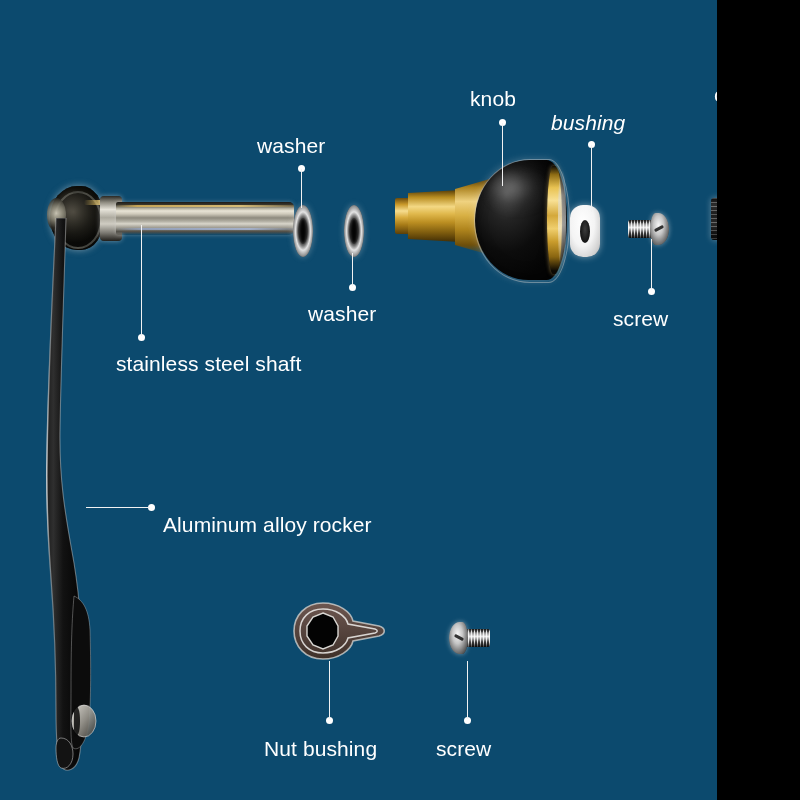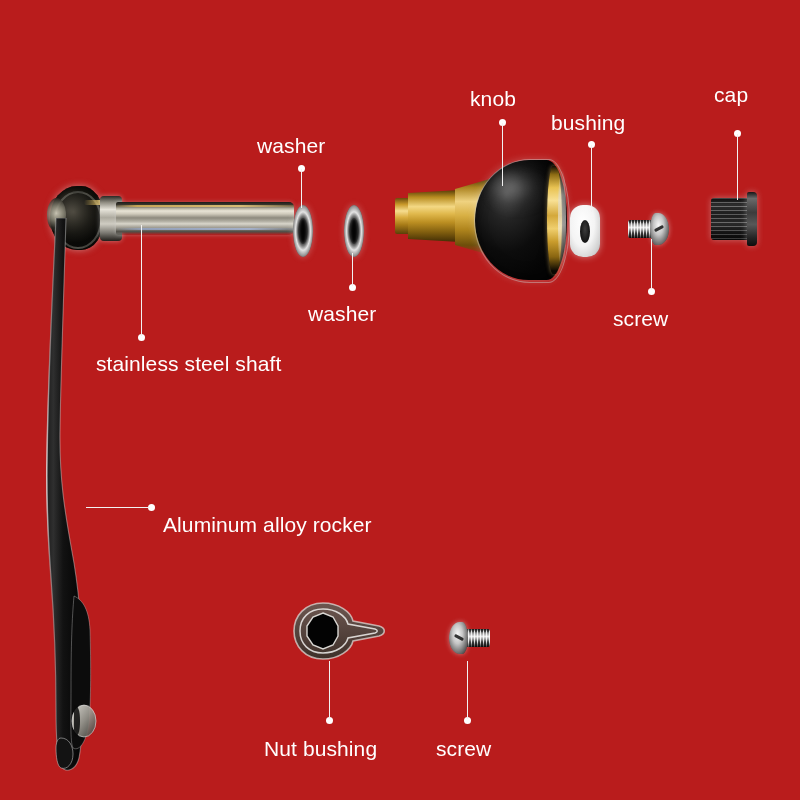--- a/index.html
+++ b/index.html
@@ -3,23 +3,23 @@
 <meta charset="utf-8">
 <title>Exploded Parts Diagram</title>
 <style>
   html, body {
     margin: 0;
     padding: 0;
     background: #000;
   }
   #stage {
     position: relative;
-    width: 800px;
+    width: 717px;
     height: 800px;
-    background: #b91c1c;
+    background: #0c4a6e;
     overflow: hidden;
     font-family: "Liberation Sans", sans-serif;
     -webkit-font-smoothing: antialiased;
   }
 
   
   .label {
     position: absolute;
     color: #ffffff;
     font-size: 20px;
@@ -399,41 +399,41 @@
   <div class="screw head-left" style="left:446px; top:620px;">
     <div class="screw-thread"></div>
     <div class="screw-head"></div>
     <div class="screw-slot"></div>
   </div>
 
   <div class="label big" style="left:470px; top:88px;">knob</div>
   <div class="dot" style="left:499px; top:119px;"></div>
   <div class="leader v" style="left:502px; top:123px; height:63px;"></div>
 
-  <div class="label big" style="left:551px; top:112px;">bushing</div>
+  <div class="label big" style="left:551px; top:112px;font-style:italic;">bushing</div>
   <div class="dot" style="left:588px; top:141px;"></div>
   <div class="leader v" style="left:591px; top:145px; height:67px;"></div>
 
   <div class="label big" style="left:714px; top:84px;">cap</div>
   <div class="dot" style="left:734px; top:130px;"></div>
   <div class="leader v" style="left:737px; top:134px; height:66px;"></div>
 
   <div class="label big" style="left:257px; top:135px;">washer</div>
   <div class="dot" style="left:298px; top:165px;"></div>
   <div class="leader v" style="left:301px; top:169px; height:39px;"></div>
 
   <div class="label big" style="left:308px; top:303px;">washer</div>
   <div class="dot" style="left:349px; top:284px;"></div>
   <div class="leader v" style="left:352px; top:253px; height:33px;"></div>
 
   <div class="label big" style="left:613px; top:308px;">screw</div>
   <div class="dot" style="left:648px; top:288px;"></div>
   <div class="leader v" style="left:651px; top:239px; height:51px;"></div>
 
-  <div class="label big" style="left:96px; top:353px;">stainless steel shaft</div>
+  <div class="label big" style="left:116px; top:353px;">stainless steel shaft</div>
   <div class="dot" style="left:138px; top:334px;"></div>
   <div class="leader v" style="left:141px; top:225px; height:111px;"></div>
 
   <div class="label big" style="left:163px; top:498px;margin-top:16px;">Aluminum alloy rocker</div>
   <div class="dot" style="left:148px; top:504px;"></div>
   <div class="leader h" style="left:86px; top:507px; width:64px;"></div>
 
   <div class="label big" style="left:264px; top:738px;">Nut bushing</div>
   <div class="dot" style="left:326px; top:717px;"></div>
   <div class="leader v" style="left:329px; top:661px; height:58px;"></div>

